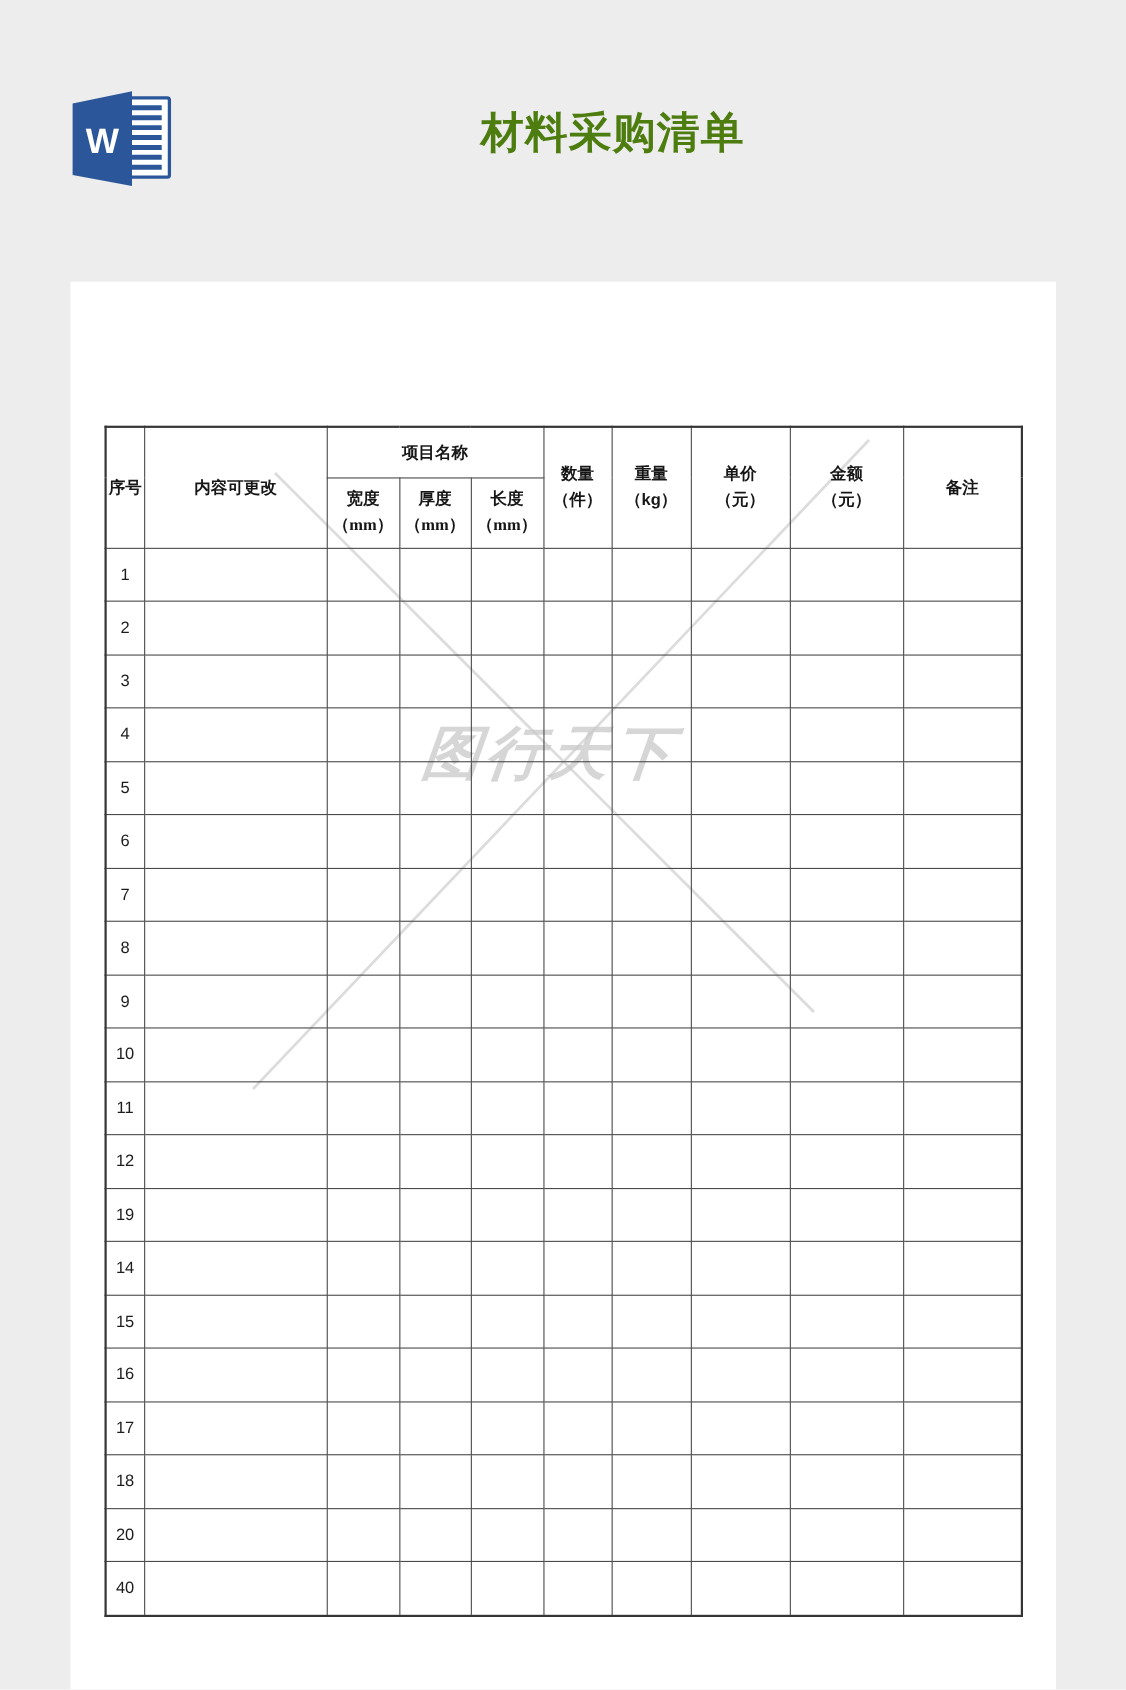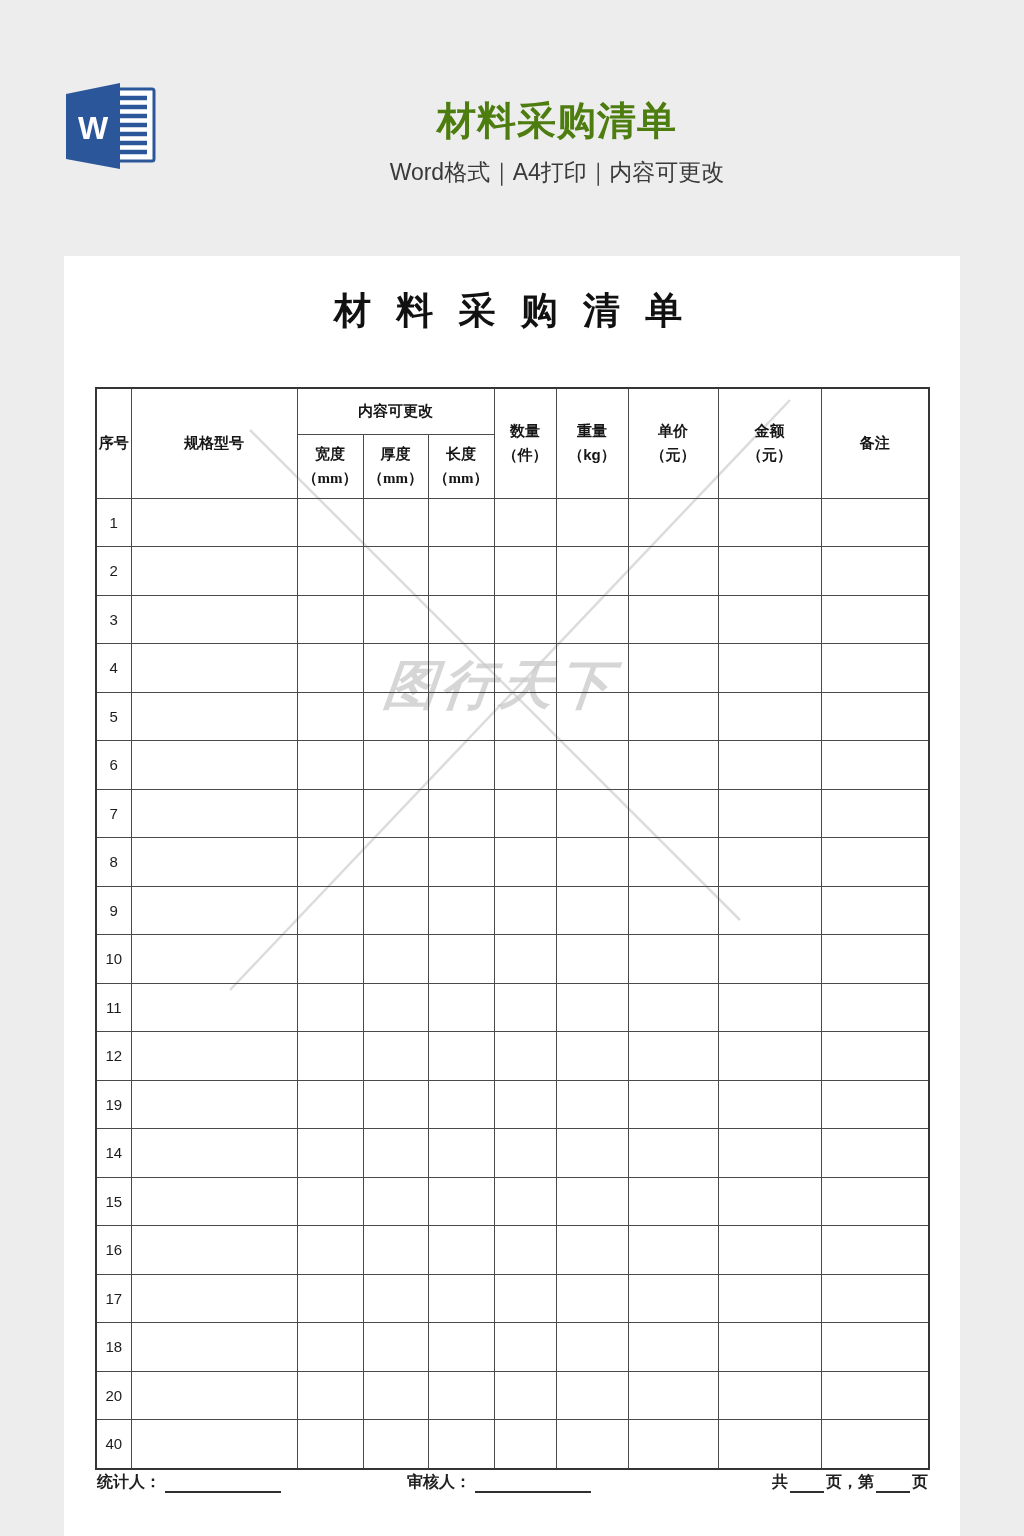--- a/index.html
+++ b/index.html
@@ -76,52 +76,50 @@
       <line x1="52" y1="34" x2="84" y2="34"></line>
       <line x1="52" y1="43" x2="84" y2="43"></line>
       <line x1="52" y1="52" x2="84" y2="52"></line>
       <line x1="52" y1="61" x2="84" y2="61"></line>
       <line x1="52" y1="70" x2="84" y2="70"></line>
     </g>
     <polygon points="3,12 57,1 57,87 3,77" fill="#2b579a"></polygon>
     <text x="30" y="57" text-anchor="middle" font-size="32" font-weight="bold" fill="#ffffff" font-family="Liberation Sans, DejaVu Sans, sans-serif">W</text>
   </svg>
   <div class="banner-title">材料采购清单</div>
-  <div class="banner-sub">Word格式｜A4打印｜内容可更改</div>
 </div>
 
 <div class="page">
 
   <svg class="wm-lines" width="896" height="1280" viewBox="0 0 896 1280" xmlns="http://www.w3.org/2000/svg">
     <line x1="186" y1="174" x2="676" y2="664" stroke="#dcdcdc" stroke-width="2.5"></line>
     <line x1="166" y1="734" x2="726" y2="144" stroke="#dcdcdc" stroke-width="2.5"></line>
   </svg>
   <div class="wm-text">图行天下</div>
 
-  <div class="doc-title">材 料 采 购 清 单</div>
 
 
   <table class="purchase">
     <colgroup>
       <col style="width:35px">
         <col style="width:166px">
         <col style="width:66px">
         <col style="width:65px">
       <col style="width:66px">
         <col style="width:62px">
         <col style="width:72px">
         <col style="width:90px">
       <col style="width:103px">
         <col style="width:108px">
     </colgroup>
     <thead>
       <tr class="hrow-a">
         <th rowspan="2">序号</th>
-        <th rowspan="2">规格型号</th>
-        <th colspan="3">内容可更改</th>
+        <th rowspan="2">内容可更改</th>
+        <th colspan="3">项目名称</th>
         <th rowspan="2">
           <span class="ln">数量</span>
           <span class="ln">（件）</span>
         </th>
         <th rowspan="2">
           <span class="ln">重量</span>
           <span class="ln">（kg）</span>
         </th>
         <th rowspan="2">
           <span class="ln">单价</span>
@@ -385,18 +383,13 @@
           <td></td>
           <td></td>
           <td></td>
           <td></td>
           <td></td>
           <td></td>
         </tr>
       </tbody>
   </table>
 
-  <div class="docfooter">
-    <span class="f-stat"><span>统计人：</span><span class="blank name-b"></span></span>
-    <span class="f-review"><span>审核人：</span><span class="blank name-b"></span></span>
-    <span class="f-pages"><span>共</span><span class="blank page-b"></span><span>页，第</span><span class="blank page-b"></span><span>页</span></span>
-  </div>
 </div>
 
 </body></html>

